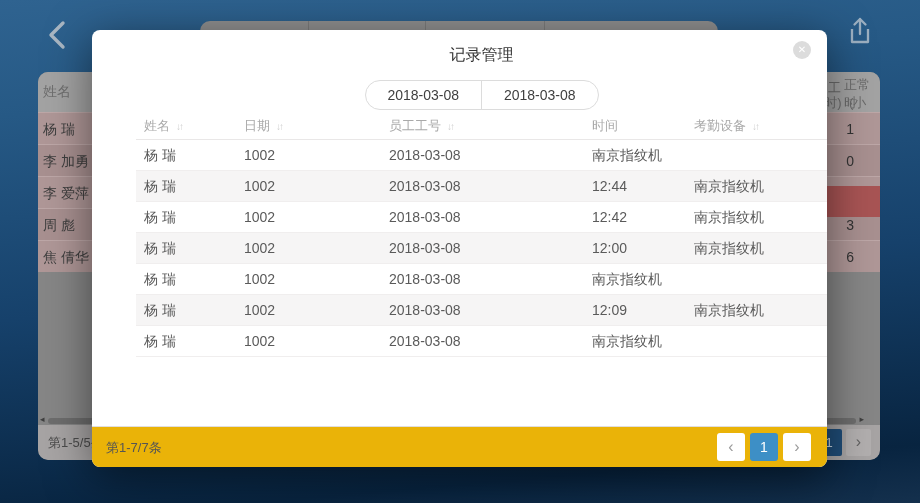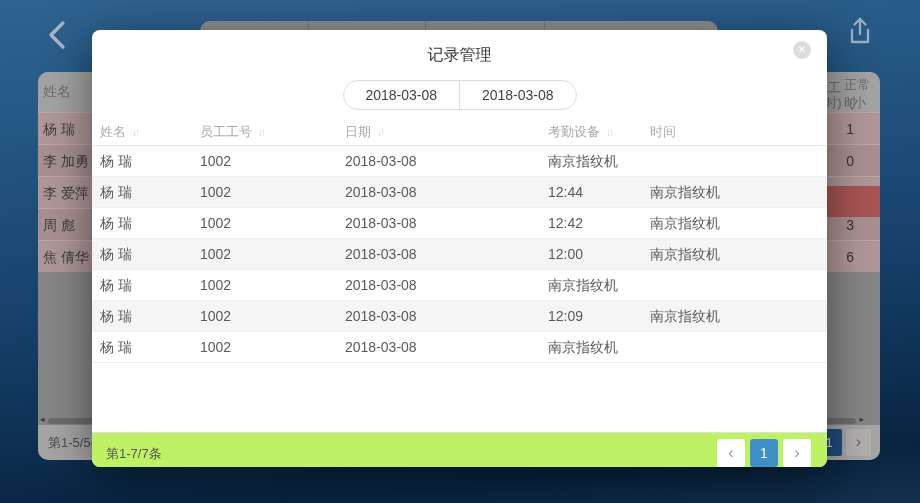--- a/index.html
+++ b/index.html
@@ -31,35 +31,35 @@
   .bg-scroll-arrow { position:absolute; top:342px; font-size:9px; color:#3f3f3f; }
   .bg-footer { position:absolute; left:0; right:0; bottom:0; height:35px; background:#a7a4a4;
     border-radius:0 0 10px 10px; }
   .bg-count { position:absolute; left:10px; top:0; line-height:35px; font-size:13px; color:#4c4c4c; }
   .bg-page { position:absolute; right:38px; top:4px; width:26px; height:27px; background:#1f4d78;
     color:#c8d4de; font-size:13px; text-align:center; line-height:27px; border-radius:2px; cursor:pointer; }
   .bg-next { position:absolute; right:9px; top:4px; width:25px; height:27px; background:#b2afaf;
     color:#636363; font-size:16px; text-align:center; line-height:25px; border-radius:2px; cursor:pointer; }
   
   .modal { position:absolute; left:92px; top:30px; width:735px; height:437px; background:#fff;
-    border-radius:8px; box-shadow:0 10px 45px rgba(0,0,0,.5); }
+    border-radius:8px; box-shadow:0 10px 45px rgba(0,0,0,.5);padding-left:44px; }
   .modal-title { padding-top:15px; text-align:center; font-size:16px; color:#333; }
   .modal-close { position:absolute; top:11px; right:16px; width:18px; height:18px; border-radius:50%;
     background:#dcdcdc; color:#fff; font-size:10px; line-height:18px; text-align:center; cursor:pointer; }
   .date-range { margin:14px auto 0; width:234px; height:30px; border:1px solid #dcdcdc;
     border-radius:16px; display:flex; overflow:hidden; background:#fff; }
   .date-cell { flex:1; text-align:center; line-height:28px; font-size:14px; color:#3f3f3f; cursor:pointer; }
   .date-cell:first-child { border-right:1px solid #dcdcdc; }
-  .rec-table { margin-top:7px; }
+  .rec-table { margin-top:1px; }
   .rec-header, .rec-row { display:grid; grid-template-columns:100px 145px 203px 102px 1fr; padding-left:8px; }
   .rec-header { height:29px; line-height:29px; font-size:13px; color:#a9a9a9; border-bottom:1px solid #e9e7e7; }
   .sort { font-size:10px; color:#cfcfcf; margin-left:6px; letter-spacing:-2px; cursor:pointer; }
   .rec-row { height:31px; line-height:31px; font-size:14px; color:#5a5a5a; border-bottom:1px solid #f0eeee; }
   .rec-row:nth-child(even) { background:#f6f5f5; }
-  .modal-footer { position:absolute; left:0; right:0; bottom:0; height:35px; background:#bef264;
+  .modal-footer { position:absolute; left:0; right:0; bottom:0; height:41px; background:#eab308;
     border-top:1px solid #e0dede; border-radius:0 0 8px 8px; }
   .modal-count { position:absolute; left:14px; top:0; line-height:41px; font-size:13px; color:#555; }
   .pager { position:absolute; right:16px; top:6px; display:flex; gap:5px; }
   .page-btn { width:28px; height:28px; border-radius:3px; background:#fff; color:#9b9b9b;
     font-size:16px; display:flex; align-items:center; justify-content:center; cursor:pointer; }
   .page-btn.active { background:#3d8fc6; color:#fff; font-size:14px; }
 </style>
 </head>
 <body>
 
@@ -137,24 +137,24 @@
   <div class="modal-close">✕</div>
 
   <div class="date-range">
     <div class="date-cell">2018-03-08</div>
     <div class="date-cell">2018-03-08</div>
   </div>
 
   <div class="rec-table">
     <div class="rec-header">
       <div><span>姓名</span><span class="sort">↓↑</span></div>
+      <div><span>日期</span><span class="sort">↓↑</span></div>
       <div><span>员工工号</span><span class="sort">↓↑</span></div>
-      <div><span>日期</span><span class="sort">↓↑</span></div>
+      <div><span>时间</span></div>
       <div><span>考勤设备</span><span class="sort">↓↑</span></div>
-      <div><span>时间</span></div>
     </div>
     <div>
 
         <div class="rec-row">
           <div>杨 瑞</div>
           <div>1002</div>
           <div>2018-03-08</div>
           <div>南京指纹机</div>
         </div>
 

